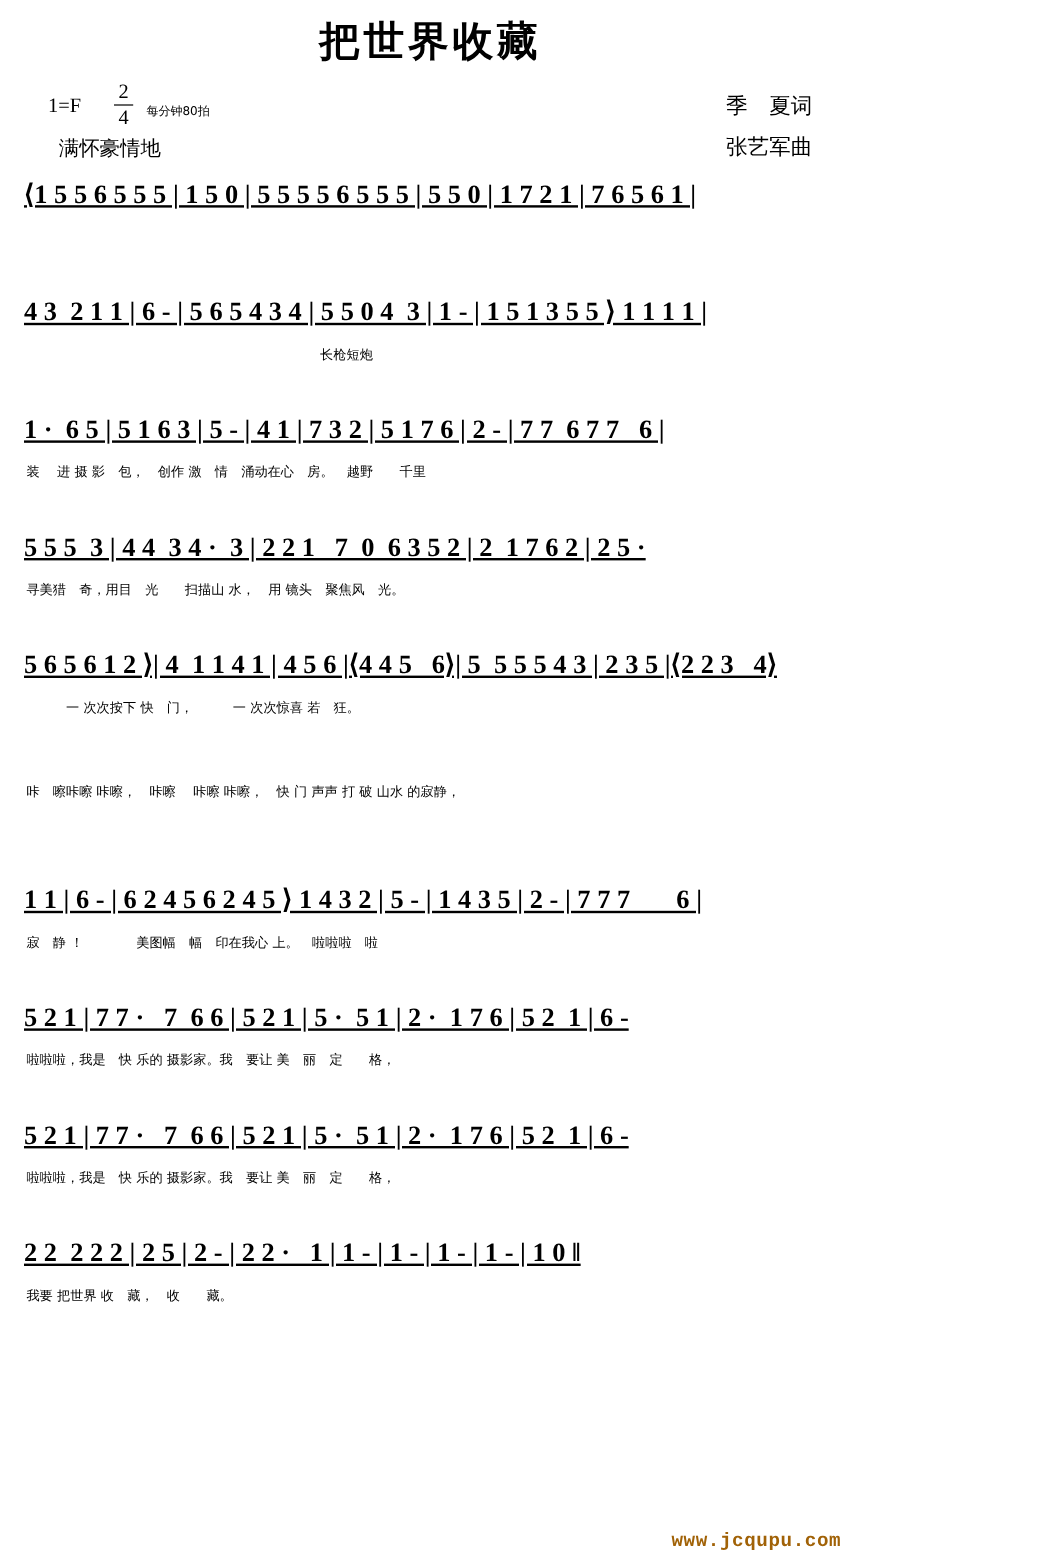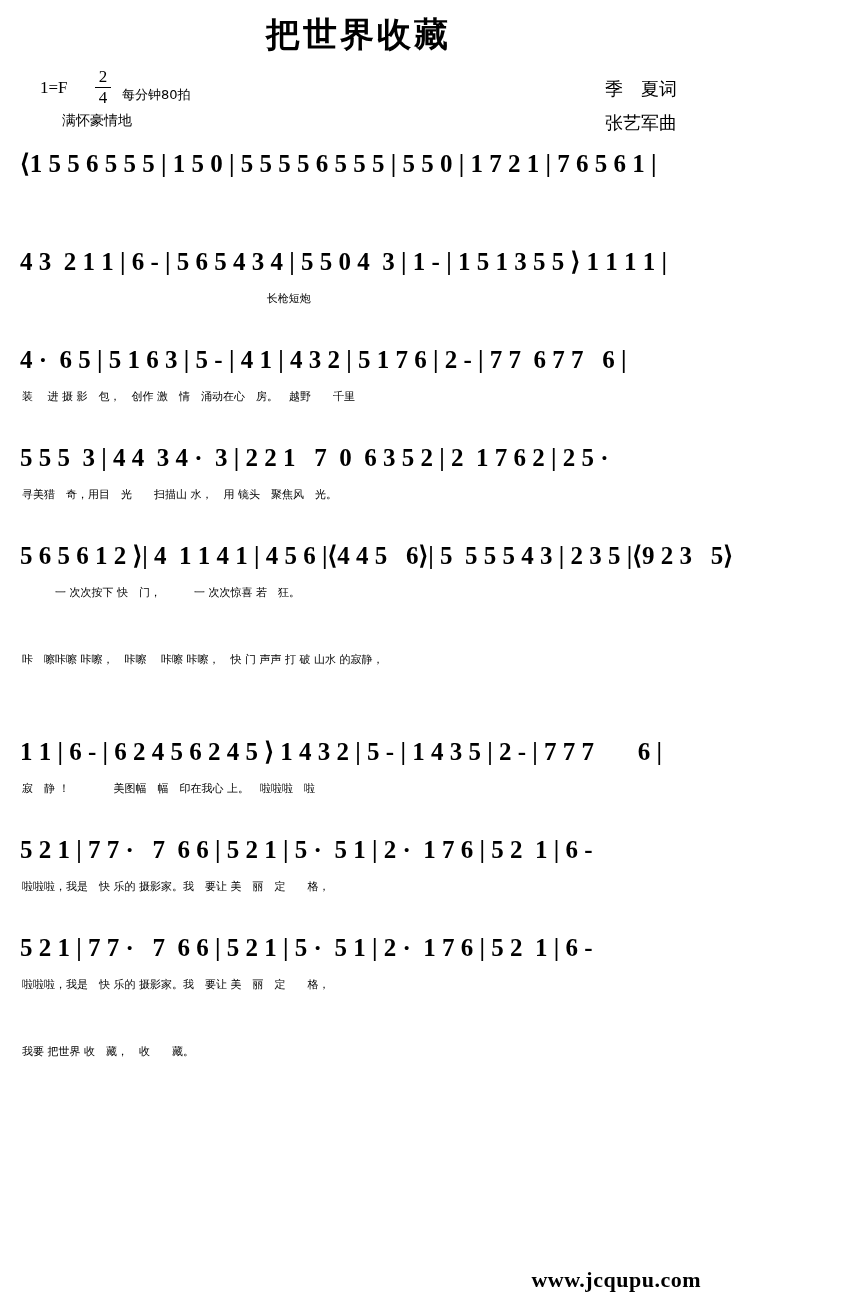--- a/index.html
+++ b/index.html
@@ -37,27 +37,27 @@
   .meter{
     position:absolute;left:95px;top:4px;
     display:inline-block;text-align:center;
     font-size:17px;line-height:1.05;
   }
   .meter .num{display:block;}
   .meter .bar{display:block;width:16px;height:1.5px;background:#000;margin:1px auto;}
   .meter .den{display:block;}
   .tempo{
     position:absolute;left:122px;top:22px;
-    font-size:13px;
+    font-size:10px;
     font-family:"DejaVu Sans", sans-serif;
     text-align:center;
   }
   .mood{
-    position:absolute;left:62px;top:48px;
-    font-size:14px;
+    position:absolute;left:49px;top:48px;
+    font-size:17px;
     font-family:"DejaVu Sans", sans-serif;
   }
   .credits{
     position:absolute;right:40px;top:8px;
     text-align:center;
     font-family:"DejaVu Sans", sans-serif;
     font-size:18px;
     line-height:1.9;
   }
   .credits div{white-space:pre;}
@@ -65,43 +65,44 @@
   
   .systems{margin-top:2px;}
   .system{
     position:relative;
     margin:0 14px 0 14px;
     padding-top:4px;
     height:94px;
   }
   .notes{
     font-family:"Liberation Serif", serif;
-    font-size:25px;
+    font-size:22px;
     font-weight:bold;
     letter-spacing:0px;
     white-space:pre;
     line-height:1.25;
     padding-left:6px;
+    text-decoration:underline;
   }
   .lyrics{
     font-family:"DejaVu Sans", sans-serif;
     font-size:11px;
     white-space:pre;
     padding-left:8px;
     margin-top:14px;
     letter-spacing:0px;
   }
 
   
   .watermark{
     position:absolute;
     right:16px;bottom:6px;
-    color:#000000;
-    font-family:Liberation Serif, serif;
-    font-size:22px;
+    color:#a16207;
+    font-family:Liberation Mono, monospace;
+    font-size:16px;
     font-weight:bold;
     letter-spacing:0.5px;
   }
 </style>
 </head>
 <body>
 
 <div class="sheet">
 
   <div class="title">把世界收藏</div>
@@ -130,31 +131,31 @@
       <div class="notes">⟨1 5 5 6 5 5 5 | 1 5 0 | 5 5 5 5 6 5 5 5 | 5 5 0 | 1 7 2 1 | 7 6 5 6 1 |</div>
       <div class="lyrics"></div>
     </div>
 
     <div class="system">
       <div class="notes">4 3  2 1 1 | 6 - | 5 6 5 4 3 4 | 5 5 0 4  3 | 1 - | 1 5 1 3 5 5 ⟩ 1 1 1 1 |</div>
       <div class="lyrics">                                                                      长枪短炮</div>
     </div>
 
     <div class="system">
-      <div class="notes">4 ·  6 5 | 5 1 6 3 | 5 - | 4 1 | 4 3 2 | 5 1 7 6 | 2 - | 7 7  6 7 7   6 |</div>
+      <div class="notes">1 ·  6 5 | 5 1 6 3 | 5 - | 4 1 | 7 3 2 | 5 1 7 6 | 2 - | 7 7  6 7 7   6 |</div>
       <div class="lyrics">装　 进 摄 影　包，　创作 激　情　涌动在心　房。　越野　　千里</div>
     </div>
 
     <div class="system">
       <div class="notes">5 5 5  3 | 4 4  3 4 ·  3 | 2 2 1   7  0  6 3 5 2 | 2  1 7 6 2 | 2 5 ·</div>
       <div class="lyrics">寻美猎　奇，用目　光　　扫描山 水，　用 镜头　聚焦风　光。</div>
     </div>
 
     <div class="system">
-      <div class="notes">5 6 5 6 1 2 ⟩| 4  1 1 4 1 | 4 5 6 |⟨4 4 5   6⟩| 5  5 5 5 4 3 | 2 3 5 |⟨9 2 3   5⟩</div>
+      <div class="notes">5 6 5 6 1 2 ⟩| 4  1 1 4 1 | 4 5 6 |⟨4 4 5   6⟩| 5  5 5 5 4 3 | 2 3 5 |⟨2 2 3   4⟩</div>
       <div class="lyrics">　　　一 次次按下 快　门，　　　一 次次惊喜 若　狂。</div>
     </div>
 
     <div class="system">
       <div class="lyrics">咔　嚓咔嚓 咔嚓，　咔嚓　 咔嚓 咔嚓，　快 门 声声 打 破 山水 的寂静，</div>
     </div>
 
     <div class="system">
       <div class="notes">1 1 | 6 - | 6 2 4 5 6 2 4 5 ⟩ 1 4 3 2 | 5 - | 1 4 3 5 | 2 - | 7 7 7       6 |</div>
       <div class="lyrics">寂　静 ！　　　　美图幅　幅　印在我心 上。　啦啦啦　啦</div>
@@ -165,20 +166,21 @@
       <div class="lyrics">啦啦啦，我是　快 乐的 摄影家。我　要让 美　丽　定　　格，</div>
     </div>
 
 
     <div class="system">
       <div class="notes">5 2 1 | 7 7 ·   7  6 6 | 5 2 1 | 5 ·  5 1 | 2 ·  1 7 6 | 5 2  1 | 6 -</div>
       <div class="lyrics">啦啦啦，我是　快 乐的 摄影家。我　要让 美　丽　定　　格，</div>
     </div>
 
     <div class="system">
+      <div class="notes">2 2  2 2 2 | 2 5 | 2 - | 2 2 ·   1 | 1 - | 1 - | 1 - | 1 - | 1 0 ‖</div>
       <div class="lyrics">我要 把世界 收　藏，　收　　藏。</div>
     </div>
 
   </div>
 
   <div class="watermark">www.jcqupu.com</div>
 
 </div>
 
 </body></html>

